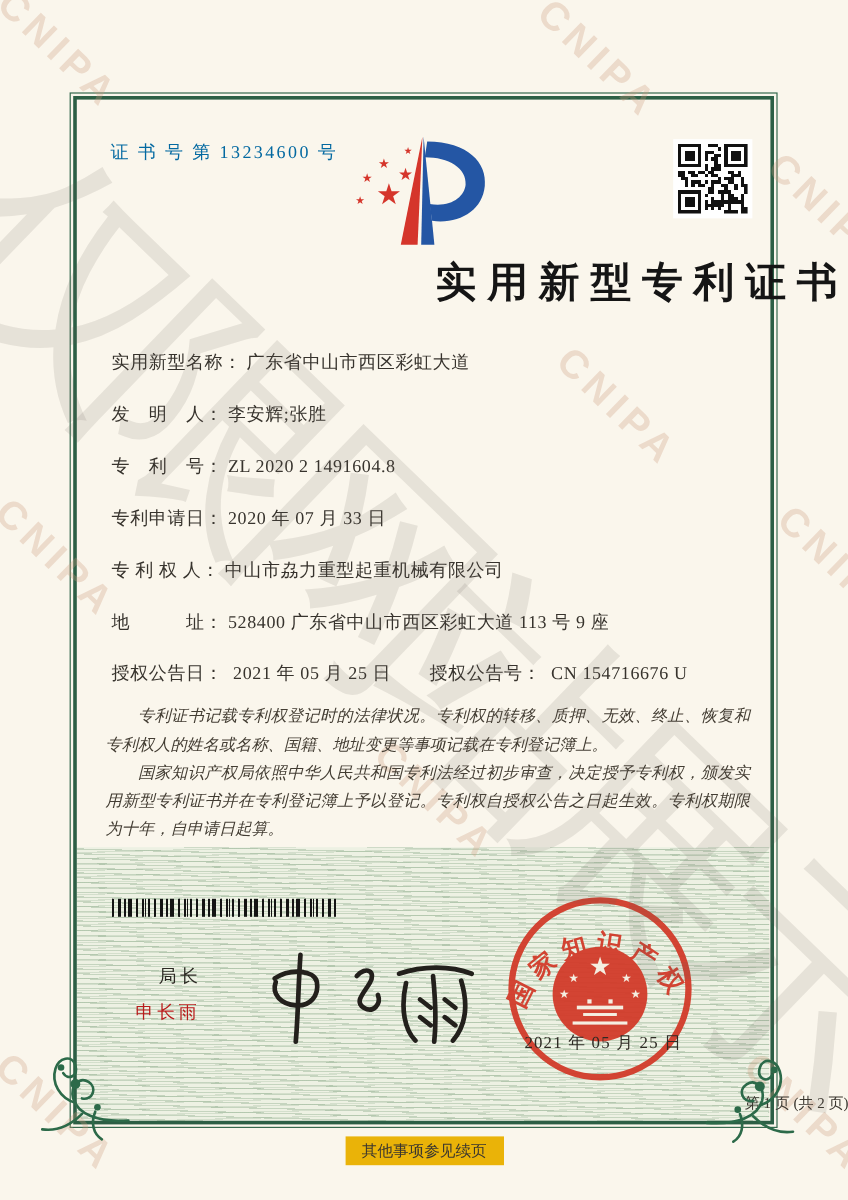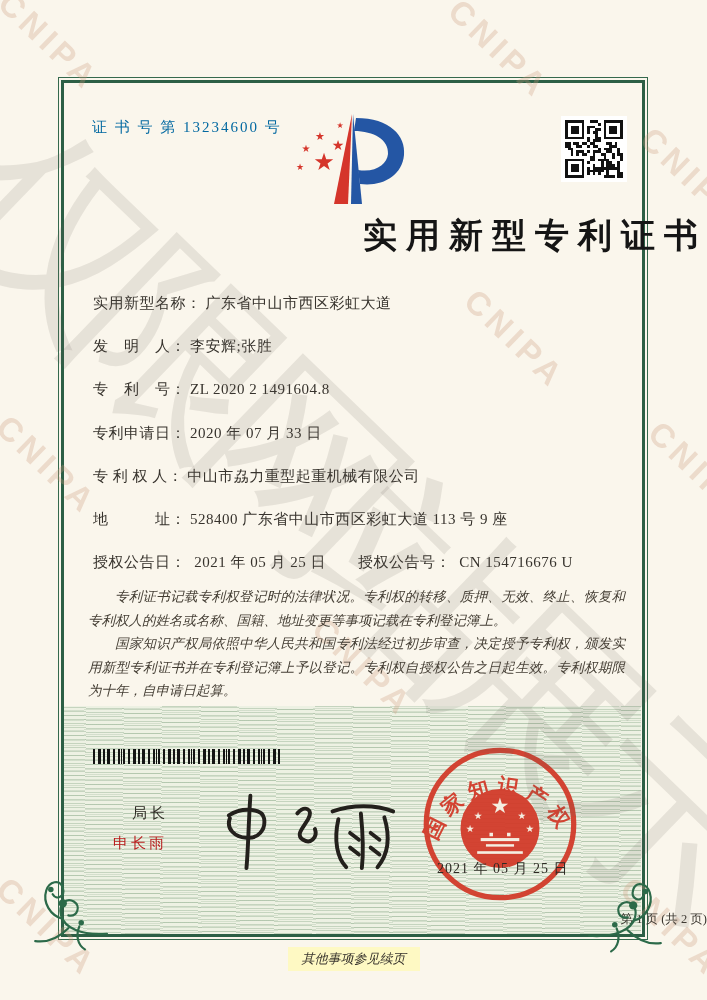--- a/index.html
+++ b/index.html
@@ -56,22 +56,22 @@
     background-image:
       repeating-linear-gradient(90deg,#141414 0 2px,rgba(0,0,0,0) 2px 5px),
       repeating-linear-gradient(90deg,#141414 0 1px,rgba(0,0,0,0) 1px 7px);}
   .director-title{left:113px;top:804px;font-size:15px;letter-spacing:3px;color:#2c2923;z-index:6;margin-left:19px;}
   .director-name{left:113px;top:834px;font-size:15px;letter-spacing:3px;color:#b91c1c;z-index:6;}
   .sign-svg{left:212px;top:786px;width:198px;height:88px;z-index:6;}
   .seal{left:421px;top:745px;width:158px;height:158px;z-index:7;opacity:0.95;}
   .seal-arc-text{font-size:24px;font-weight:bold;letter-spacing:7px;fill:#d23b2a;}
   .seal-date{left:437px;top:860px;font-size:14px;letter-spacing:1px;color:#2e2a24;z-index:8;}
   .page-no{left:0;right:0;top:911px;text-align:right;font-size:12.5px;color:#3a362f;z-index:5;}
-  .footer-note{left:50%;top:947px;transform:translateX(-50%);font-size:13px;font-style:italic;
-    background:#fef9c3;padding:3px 14px;color:#3a362f;z-index:3;white-space:nowrap;}
+  .footer-note{left:50%;top:947px;transform:translateX(-50%);font-size:13px;
+    background:#eab308;padding:3px 14px;color:#3a362f;z-index:3;white-space:nowrap;}
   .flourish{width:92px;height:92px;z-index:6;}
   .flourish.left{left:26px;top:862px;}
   .flourish.right{left:578px;top:864px;transform:scaleX(-1);}
 </style>
 </head>
 <body>
 
 <span class="wm-cnipa" style="left:-14px;top:22px;">CNIPA</span>
 <span class="wm-cnipa" style="left:436px;top:30px;">CNIPA</span>
 <span class="wm-cnipa" style="left:628px;top:158px;">CNIPA</span>

